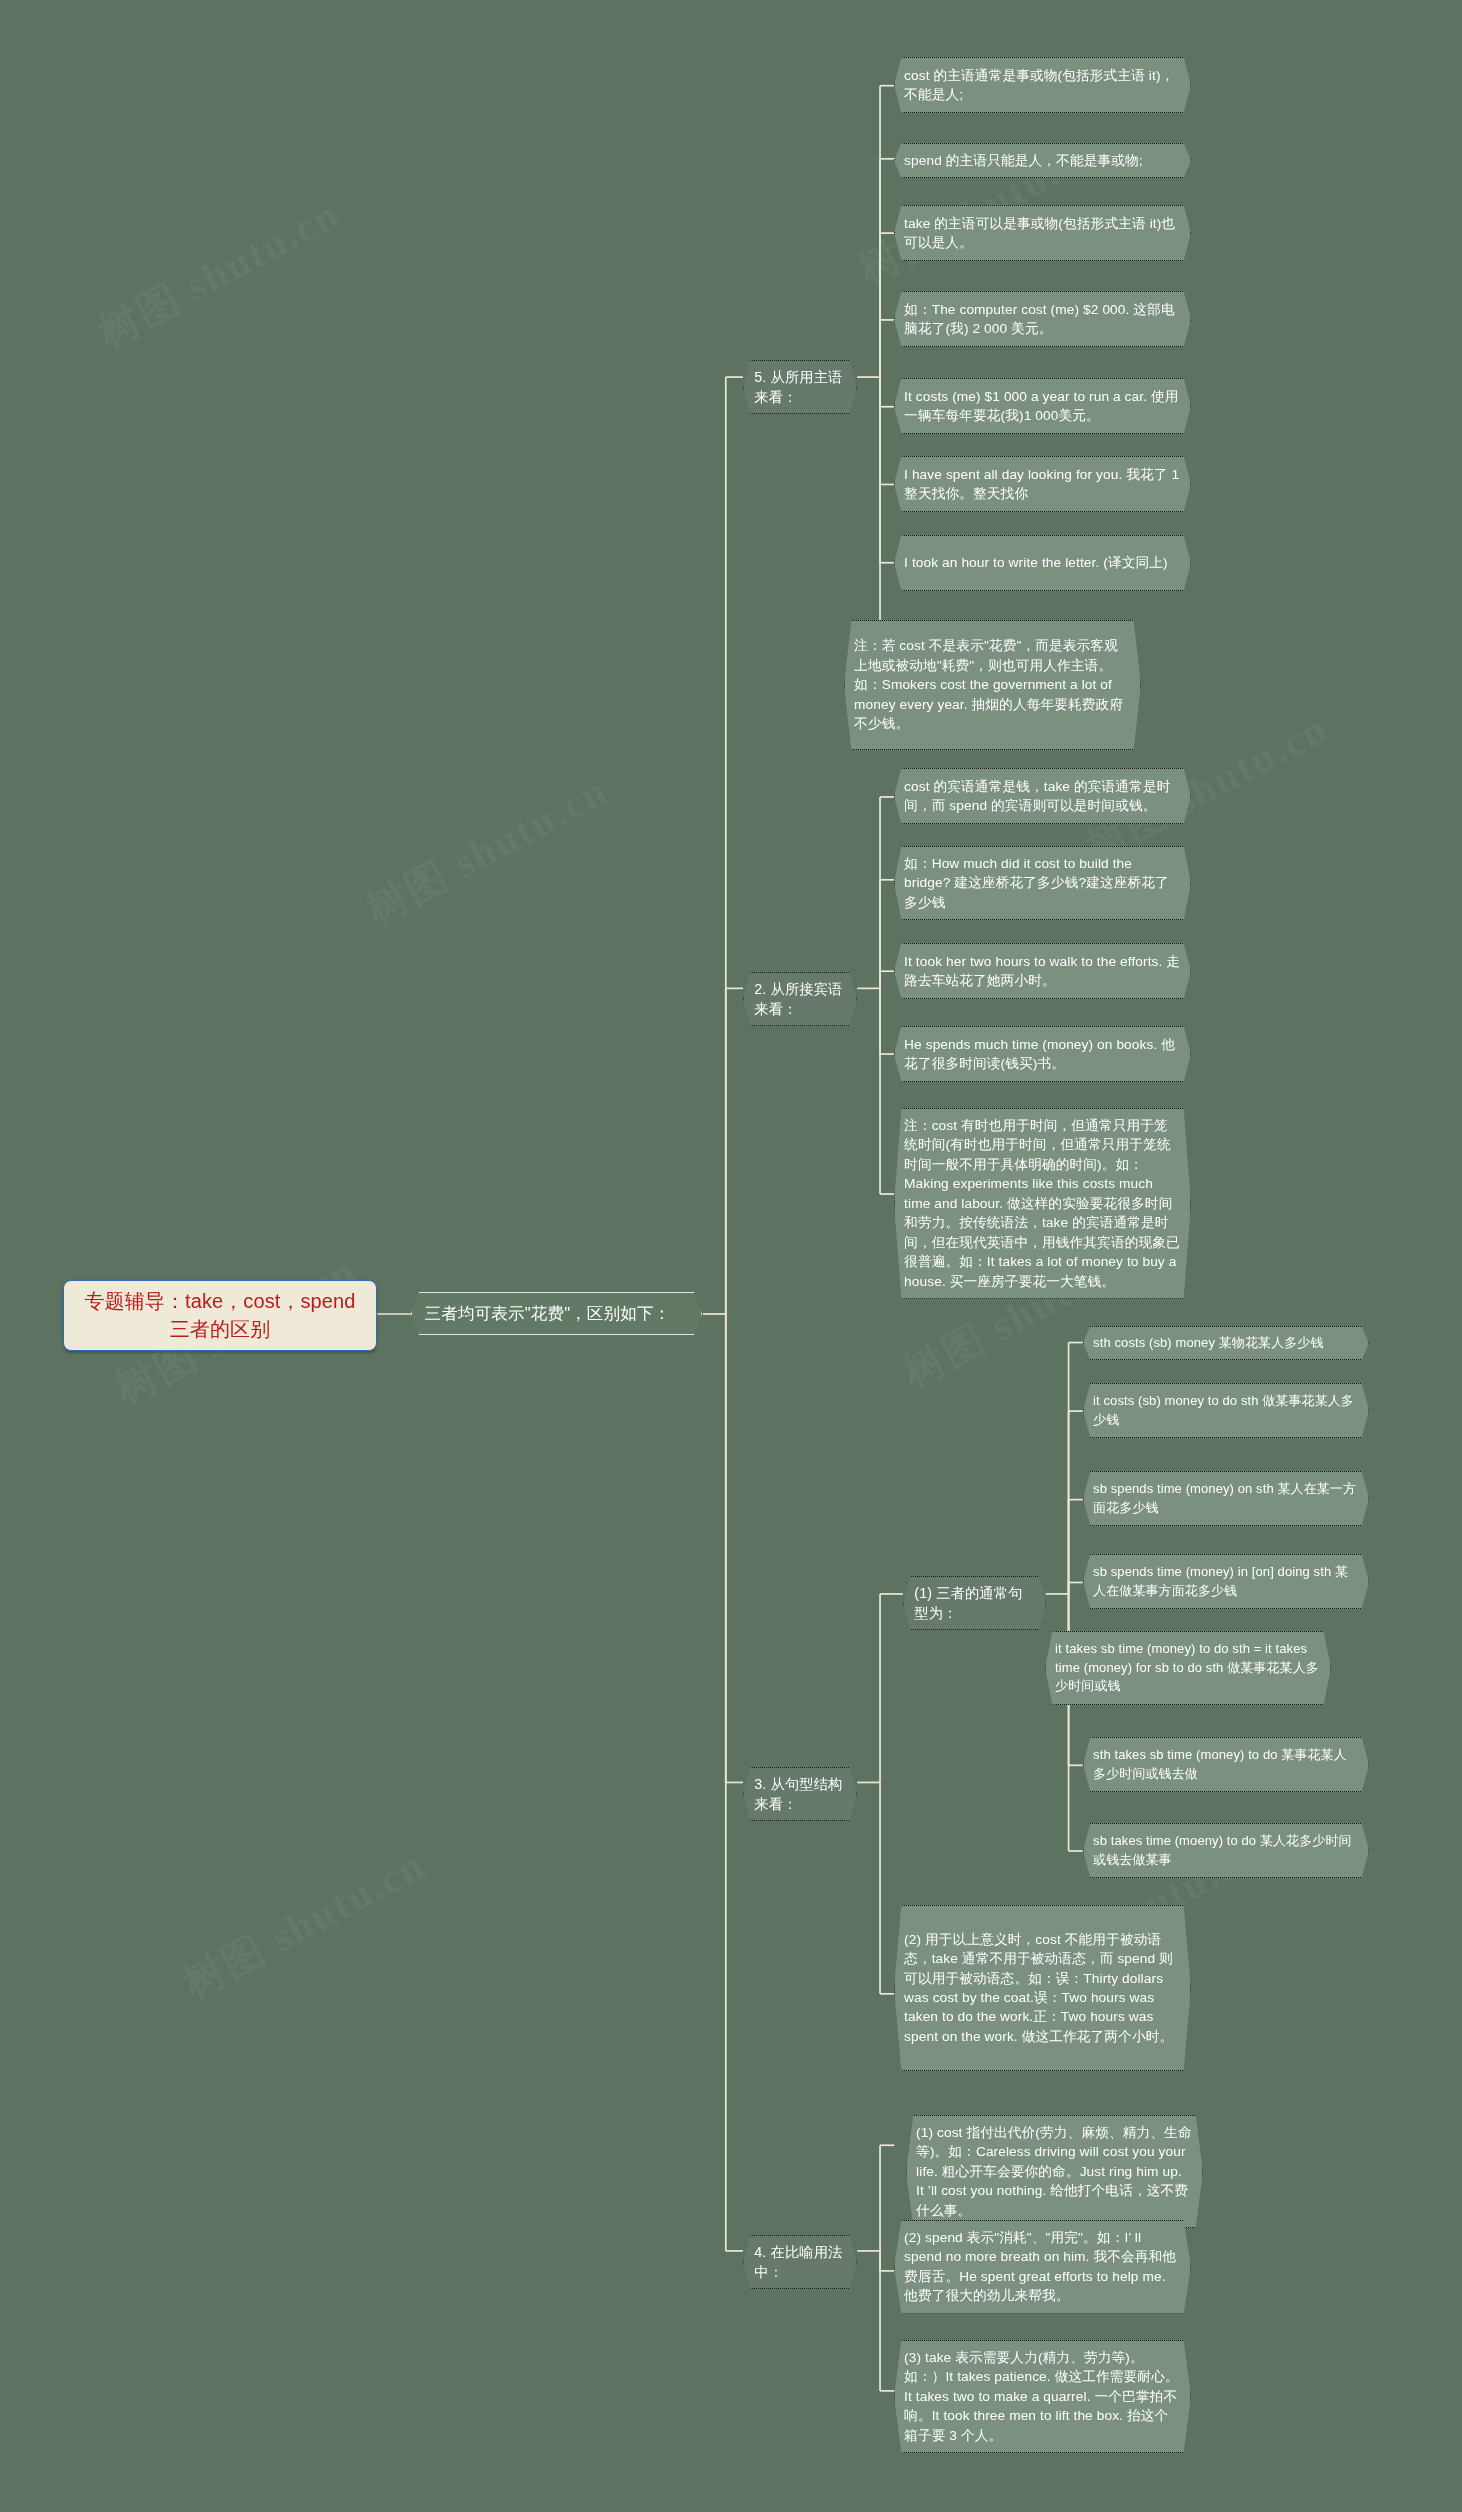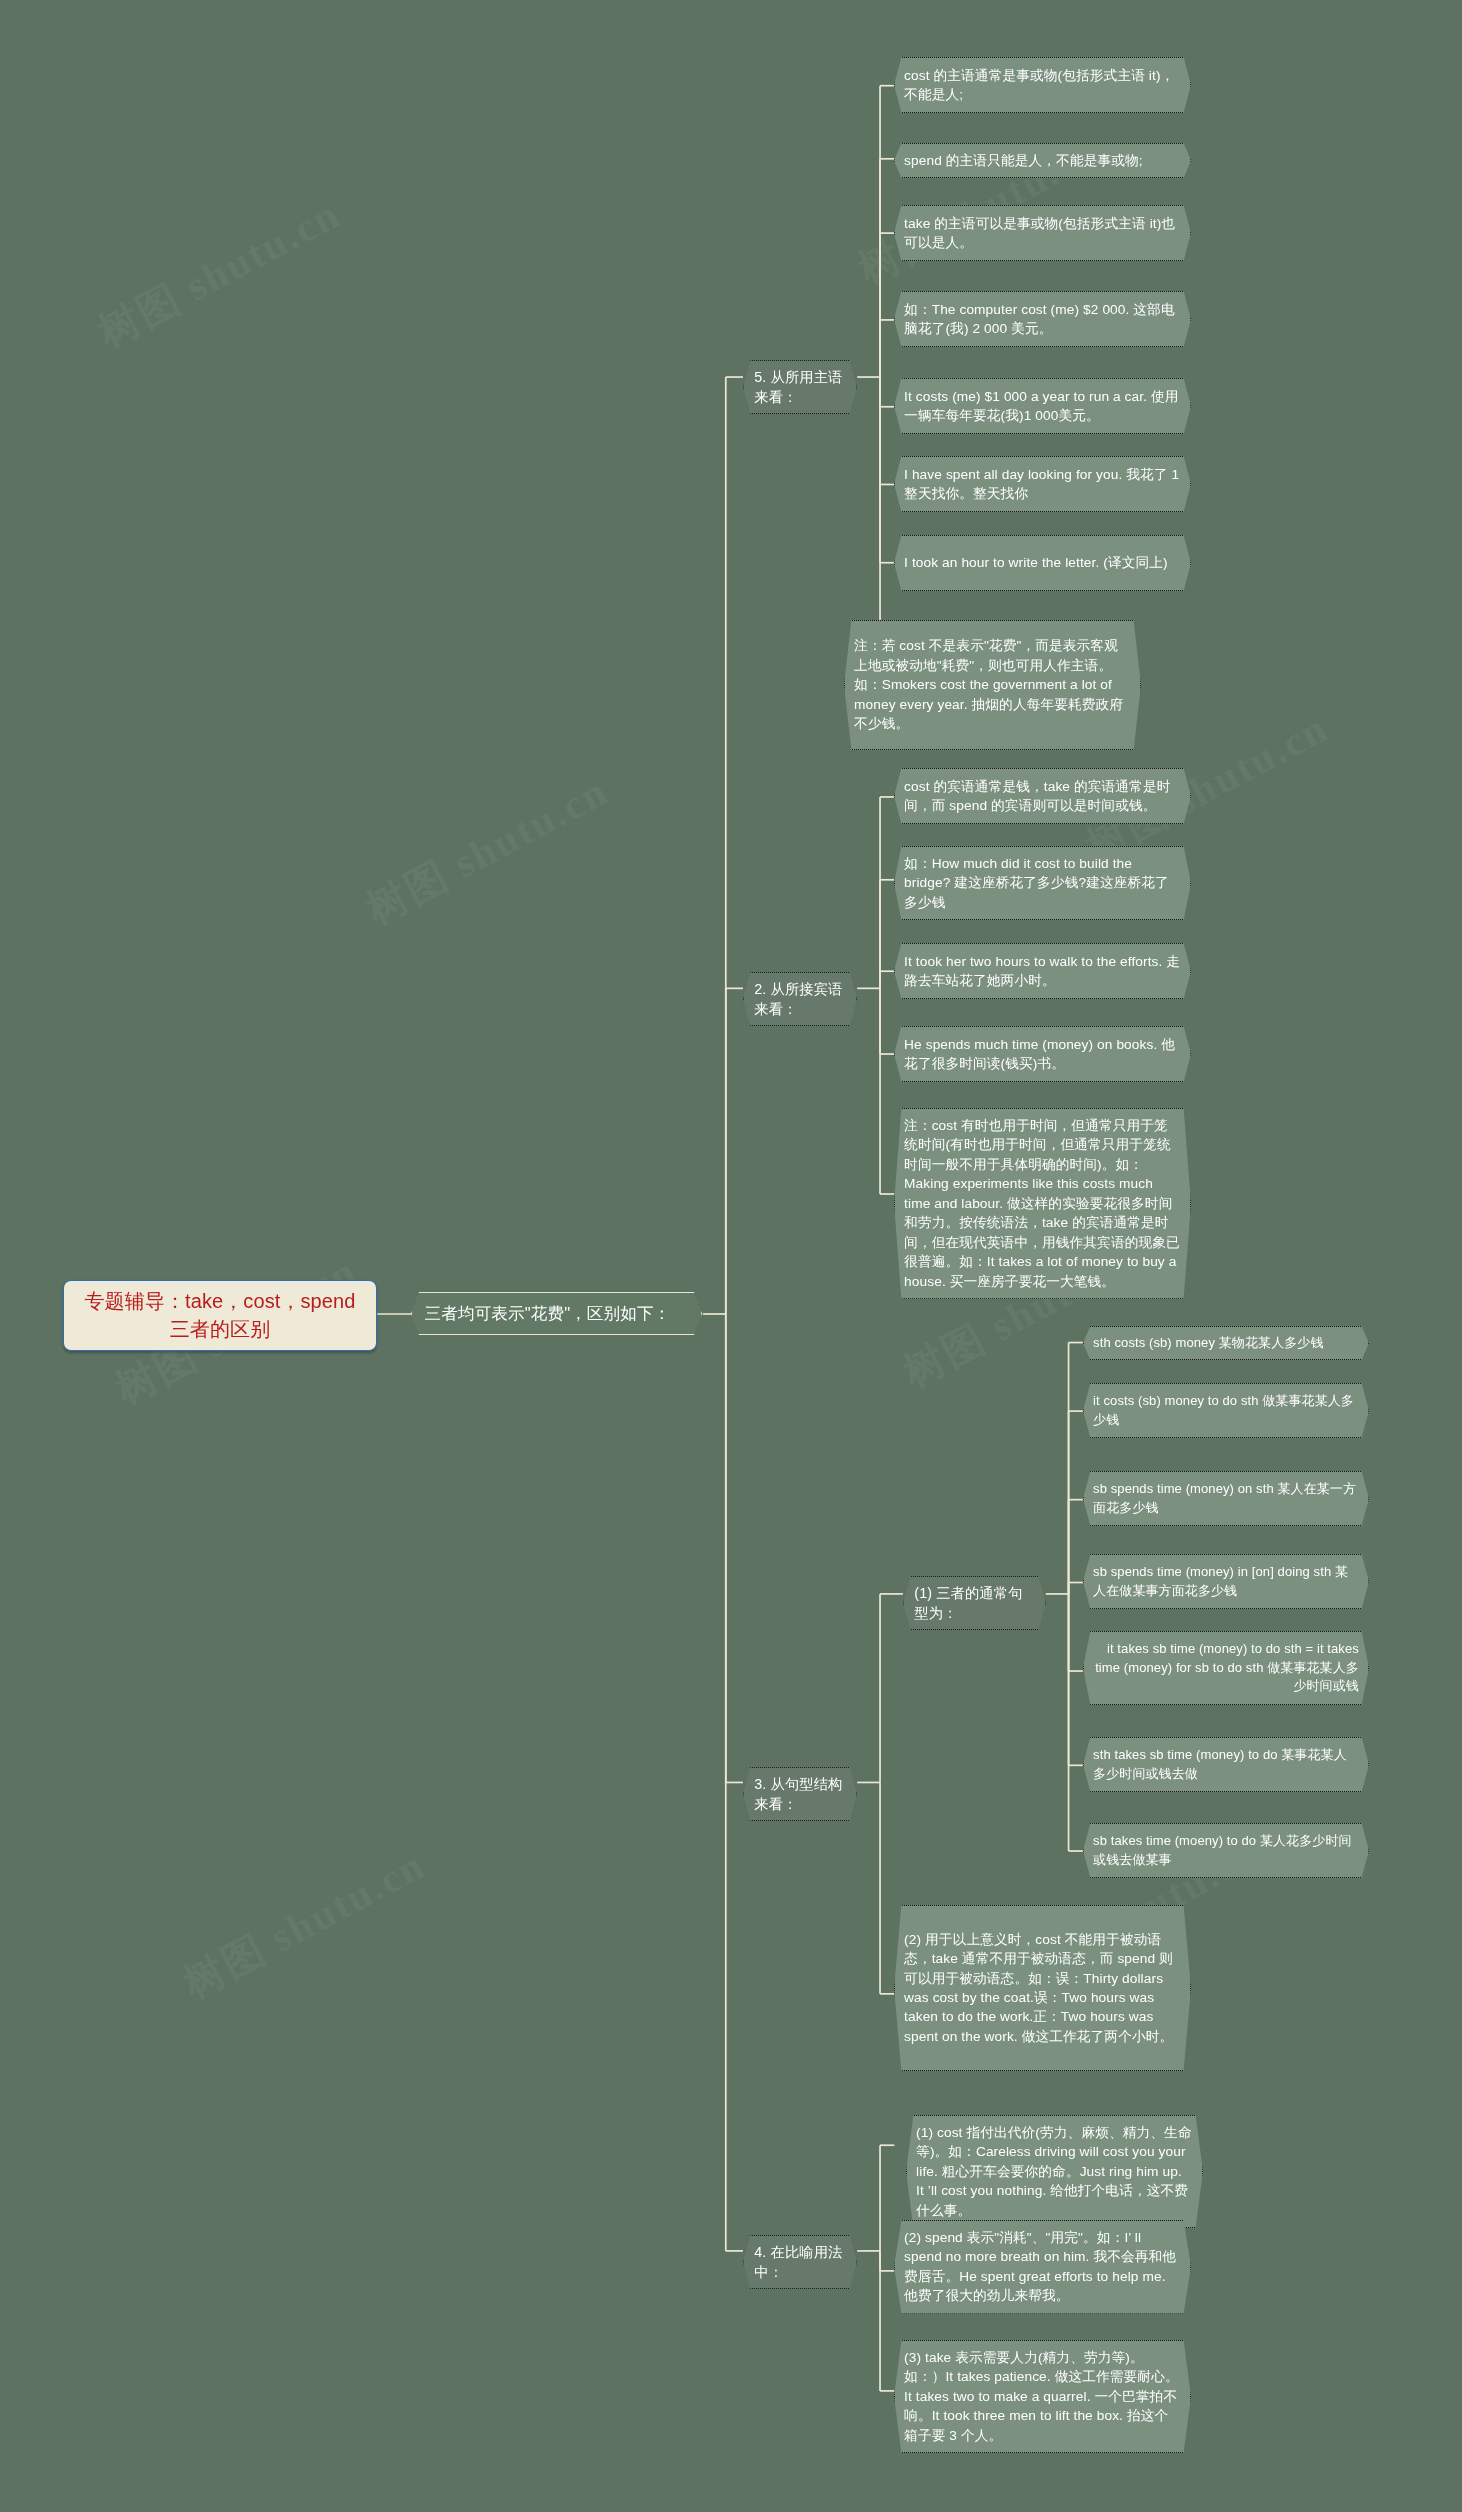--- a/index.html
+++ b/index.html
@@ -234,21 +234,21 @@
 </div>
 <div class="node leaf small" style="left:1083px; top:1383px; width:286px; min-height:55px;">
   <span class="txt">it costs (sb) money to do sth 做某事花某人多少钱</span>
 </div>
 <div class="node leaf small" style="left:1083px; top:1471px; width:286px; min-height:55px;justify-content:center;">
   <span class="txt">sb spends time (money) on sth 某人在某一方面花多少钱</span>
 </div>
 <div class="node leaf small" style="left:1083px; top:1554px; width:286px; min-height:55px;">
   <span class="txt">sb spends time (money) in [on] doing sth 某人在做某事方面花多少钱</span>
 </div>
-<div class="node leaf small" style="left:1083px; top:1631px; width:286px; min-height:74px;text-align:right;">
+<div class="node leaf small" style="left:1045px; top:1631px; width:286px; min-height:74px;">
   <span class="txt">it takes sb time (money) to do sth = it takes time (money) for sb to do sth 做某事花某人多少时间或钱</span>
 </div>
 <div class="node leaf small" style="left:1083px; top:1737px; width:286px; min-height:55px;">
   <span class="txt">sth takes sb time (money) to do 某事花某人多少时间或钱去做</span>
 </div>
 <div class="node leaf small" style="left:1083px; top:1823px; width:286px; min-height:55px;">
   <span class="txt">sb takes time (moeny) to do 某人花多少时间或钱去做某事</span>
 </div>
 
 <div class="node leaf" style="left:894px; top:1905px; width:297px; min-height:166px;">

